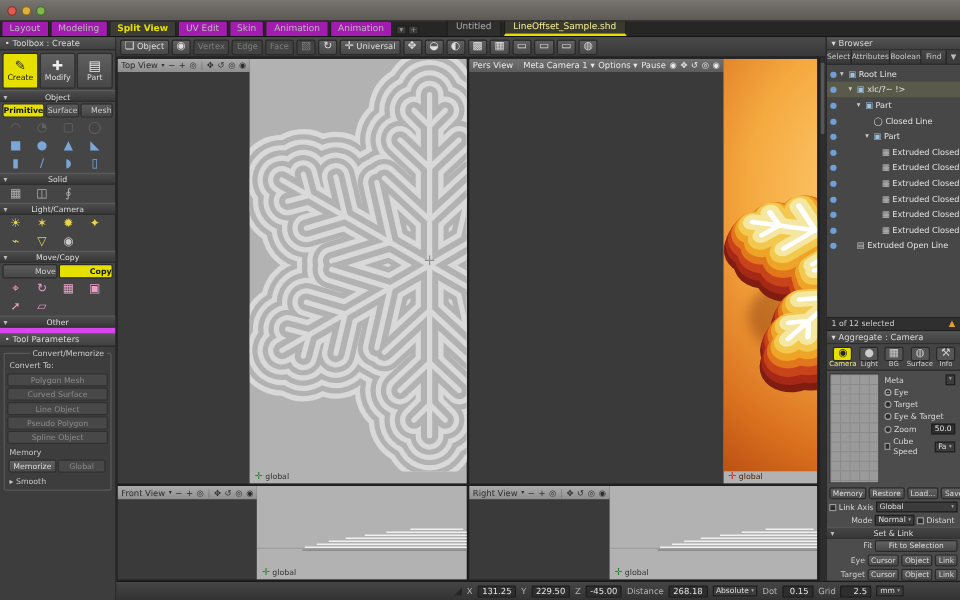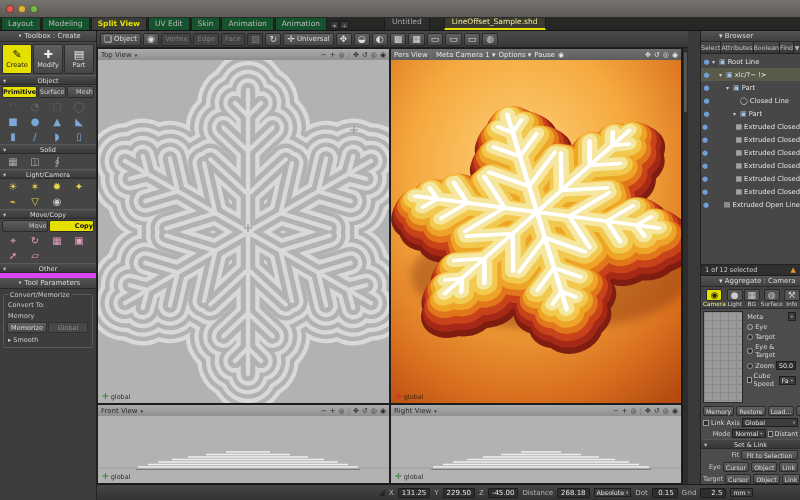--- a/index.html
+++ b/index.html
@@ -14,44 +14,44 @@
   .lights { display:flex; gap:4px; margin-left:6px; }
   .tl { width:8px; height:8px; border-radius:50%; border:1px solid rgba(0,0,0,.4); }
   .tl.red{background:#e15b50;} .tl.yel{background:#e0b13d;} .tl.grn{background:#7db84c;}
   .title { position:absolute; left:0; right:0; text-align:center; font-size:8.5px;
     color:#171717; font-weight:bold; pointer-events:none; }
   .doc-icon { color:#3d6f3d; margin-right:3px; font-size:7px; }
 
   
   .menubar { height:13px; background:#262625; display:flex; align-items:flex-end;
     border-bottom:1px solid #141414; }
-  .ws-tab { padding:1px 6px 2px; font-size:7.5px; color:#b9b9b9; background:#14532d;
+  .ws-tab { padding:1px 6px 2px; font-size:7.5px; color:#b9b9b9; background:#a21caf;
     border:1px solid #1c1c1c; border-bottom:none; margin-left:1px; border-radius:2px 2px 0 0; }
   .ws-tab.active { color:#e6e000; background:#3c3c38; font-weight:bold; }
   .ws-extra { display:flex; gap:1px; margin:0 3px 1px 3px; }
   .mini-btn { width:9px; height:8px; background:#3a3a3a; border:1px solid #1c1c1c;
     color:#999; font-size:6px; line-height:7px; text-align:center; border-radius:1px; }
   .doc-tab { padding:1px 7px 2px; font-size:7.5px; color:#aaa; background:#2e2e2d;
-    border:1px solid #1b1b1b; border-bottom:none; margin-left:14px; }
+    border:1px solid #1b1b1b; border-bottom:none; margin-left:2px; }
   .doc-tab.active { color:#f2ee9a; background:#3a3a30; border-bottom:2px solid #e6e000; }
   .doc-tabs { display:flex; margin-left:18px; }
 
   
   .body { flex:1; display:flex; min-height:0; }
   .left-col { width:97px; background:#454545; border-right:1px solid #222;
     display:flex; flex-direction:column; }
   .right-wrap { flex:1; display:flex; flex-direction:column; min-width:0; }
   .content-row { flex:1; display:flex; min-height:0; }
   .center-col { width:591px; display:flex; flex-direction:column; background:#3a3a3a; }
   .right-col { width:112px; background:#4a4a4a; border-left:1px solid #222;
-    display:flex; flex-direction:column; overflow:hidden;margin-left:12px; }
+    display:flex; flex-direction:column; overflow:hidden; }
 
   
   .panel-header { height:11px; background:linear-gradient(#555,#404040); font-size:7px;
-    color:#d8d8d8; padding:1px 18px; border-bottom:1px solid #2a2a2a; white-space:nowrap; }
+    color:#d8d8d8; padding:1px 4px; border-bottom:1px solid #2a2a2a; white-space:nowrap; }
   .mode-row { display:flex; gap:1px; padding:2px 2px 1px; }
   .mode-btn { flex:1; height:30px; background:linear-gradient(#5f5f5f,#474747);
     border:1px solid #2c2c2c; border-radius:2px; display:flex; flex-direction:column;
     align-items:center; justify-content:center; font-size:6.5px; color:#ddd; }
   .mode-btn .mi { font-size:11px; line-height:12px; color:#eee; }
   .mode-btn.active { background:#e6e000; color:#111; }
   .mode-btn.active .mi { color:#222; }
   .section-bar { height:10px; background:linear-gradient(#4c4c4c,#383838); font-size:6.5px;
     color:#ddd; text-align:center; border-top:1px solid #5a5a5a; border-bottom:1px solid #2b2b2b;
     position:relative; line-height:10px; }
@@ -61,42 +61,42 @@
     background:linear-gradient(#5c5c5c,#464646); border:1px solid #2c2c2c; border-radius:2px; }
   .tab-sm.active { background:#e6e000; color:#111; font-weight:bold; }
   .icon-grid { display:flex; flex-wrap:wrap; padding:0 2px; }
   .tb-icon { width:22px; height:15px; display:flex; align-items:center; justify-content:center;
     font-size:10px; }
   .tb-icon.dis { opacity:.35; }
 
   
   .toolparams { flex:1; background:#3d3d3d; border-top:5px solid #d946ef; overflow:hidden; }
   .group { border:1px solid #5a5a5a; border-radius:2px; margin:5px 3px 2px; padding:4px 2px 2px; position:relative; }
-  .group-title { position:absolute; top:-4px; left:4px; background:#3d3d3d; padding:0 2px;
+  .group-title { position:absolute; top:-4px; left:21px; background:#3d3d3d; padding:0 2px;
     font-size:6.5px; color:#ccc; }
   .tp-label { font-size:6.5px; color:#c8c8c8; padding:2px 2px 1px; }
   .tp-btn { display:block; width:100%; height:11px; margin:1px 0; font-size:6.5px;
     background:#484848; color:#8a8a8a; border:1px solid #303030; border-radius:2px; text-align:center; line-height:10px; }
   .tp-btn.en { background:linear-gradient(#606060,#4a4a4a); color:#ddd; }
   .btn-pair, .btn-grid2 { display:flex; flex-wrap:wrap; gap:1px; padding:0 1px; }
   .btn-pair .tp-btn, .btn-grid2 .tp-btn { width:calc(50% - 1px); }
 
   
   .main-toolbar { height:17px; background:linear-gradient(#4a4a4a,#383838);
     border-bottom:1px solid #1f1f1f; display:flex; align-items:center; padding:0 3px; gap:2px; overflow:hidden; }
   .tbar-btn { height:13px; min-width:16px; padding:0 3px; background:linear-gradient(#616161,#484848);
     border:1px solid #2a2a2a; border-radius:2px; color:#ddd; font-size:7px;
     display:flex; align-items:center; gap:2px; }
   .tbar-btn.dis { color:#7c7c7c; background:#434343; }
   .tbar-btn .gi { font-size:9px; }
 
   
   .viewports { height:436px; display:flex; }
   .vp-grid { width:585px; display:grid; grid-template-columns:293px 292px; grid-template-rows:356px 80px; }
-  .vp { border:1px solid #1d1d1d; display:flex; flex-direction:column; overflow:hidden; }
+  .vp { border:1px solid #1d1d1d; display:flex; overflow:hidden; }
   .vp-header { height:11px; display:flex; align-items:center; font-size:7px; padding:0 3px; gap:3px; }
   .vp-header.light { background:linear-gradient(#ababab,#8f8f8f); color:#2c2c2c; }
   .vp-header.dark { background:linear-gradient(#717171,#5c5c5c); color:#e8e8e8; }
   .vp-controls { margin-left:auto; display:flex; gap:3px; font-size:7px; }
   .vp-canvas { flex:1; position:relative; background:#b2b2b2; overflow:hidden; }
   .global-tag { position:absolute; left:4px; bottom:2px; font-size:6.5px; color:#333;
     display:flex; align-items:center; gap:2px; }
   .axis-glyph { font-size:8px; color:#2e7d32; }
   .axis-glyph.tri { color:#c62828; }
   .hsep { color:#777; }
@@ -292,20 +292,27 @@
           <span class="tb-icon" style="color: rgb(232, 160, 200);">➚</span>
           <span class="tb-icon" style="color: rgb(232, 160, 200);">▱</span>
         </div>
       <div class="section-bar"><span class="tri">▾</span><span>Other</span></div>
 
       <div class="toolparams">
         <div class="panel-header">• <span>Tool Parameters</span></div>
         <div class="group">
           <div class="group-title">Convert/Memorize</div>
           <div class="tp-label">Convert To:</div>
+          <div id="convert-buttons">
+              <span class="tp-btn">Polygon Mesh</span>
+              <span class="tp-btn">Curved Surface</span>
+              <span class="tp-btn">Line Object</span>
+              <span class="tp-btn">Pseudo Polygon</span>
+              <span class="tp-btn">Spline Object</span>
+            </div>
           <div class="tp-label">Memory</div>
           <div id="memory-buttons" class="btn-pair">
               <span class="tp-btn en">Memorize</span>
               <span class="tp-btn">Global</span>
             </div>
           <div class="tp-label">▸ <span>Smooth</span></div>
         </div>
       </div>
     </div>
 

